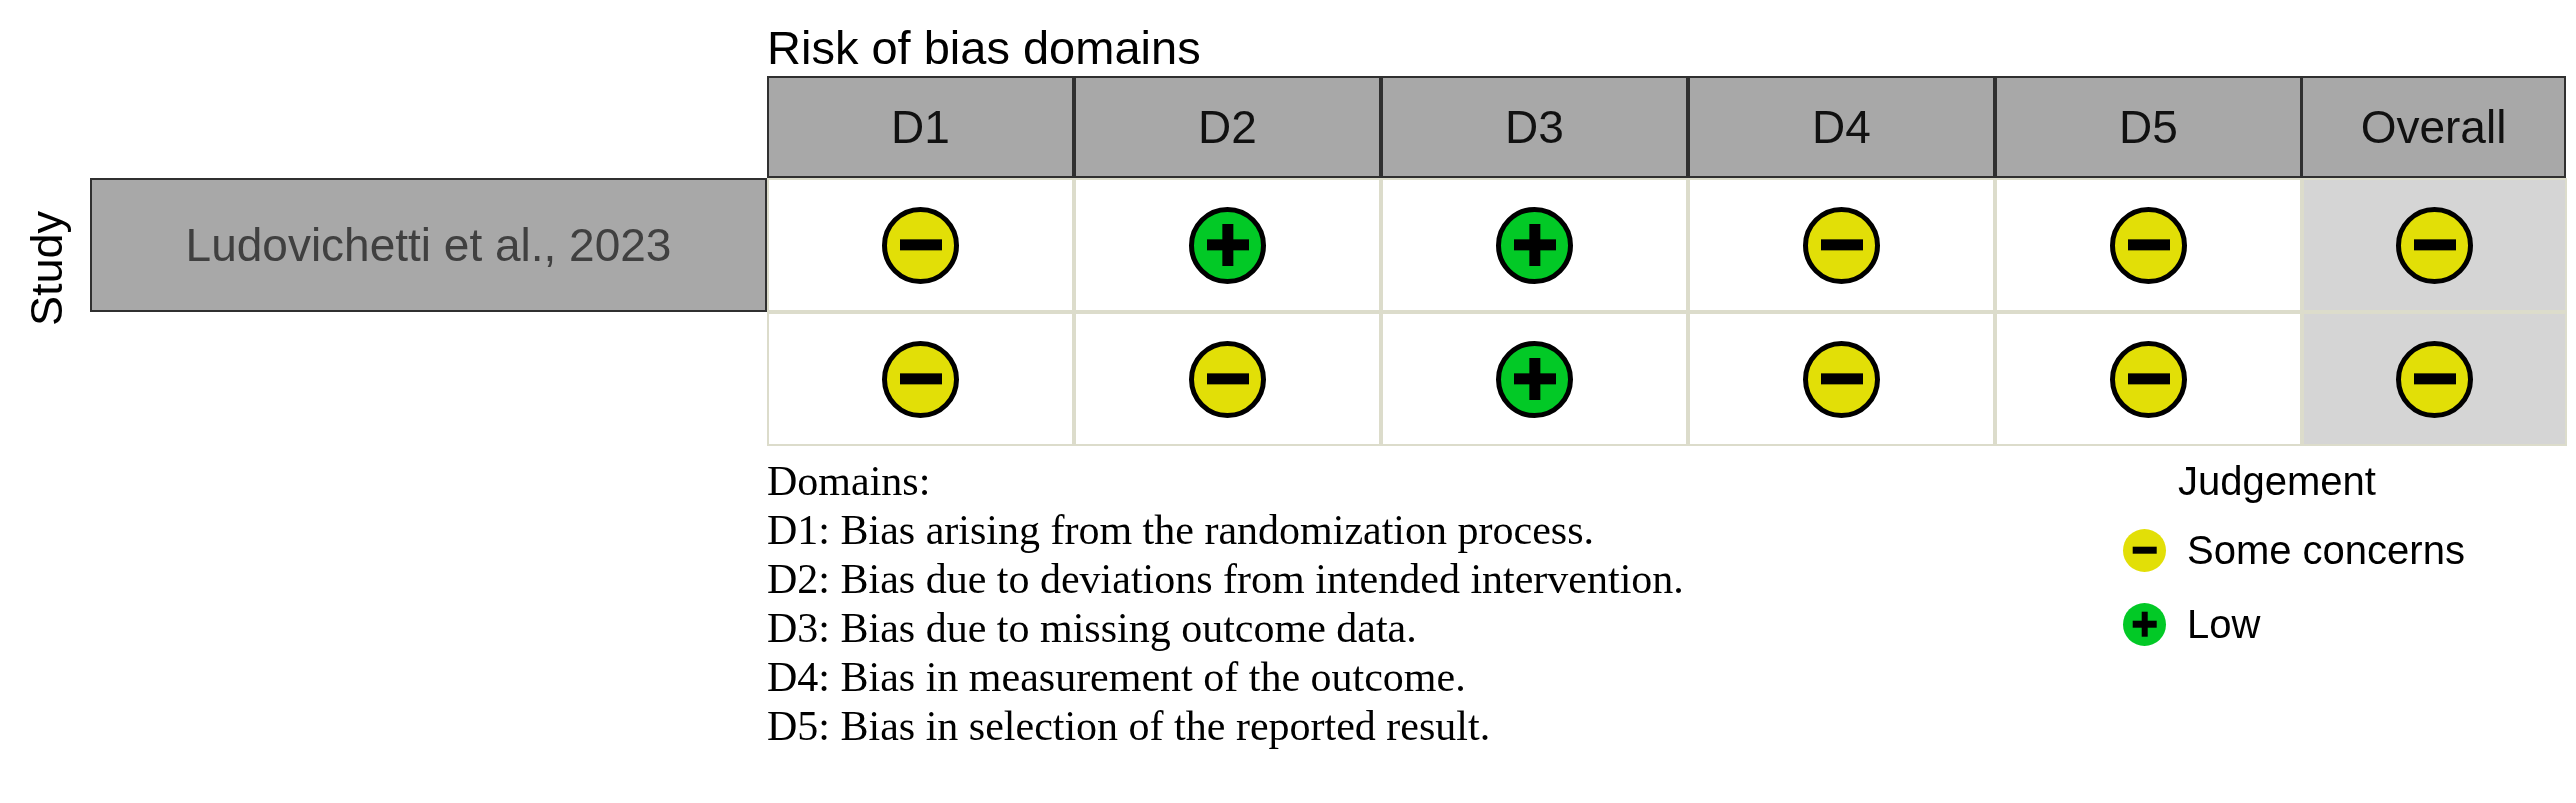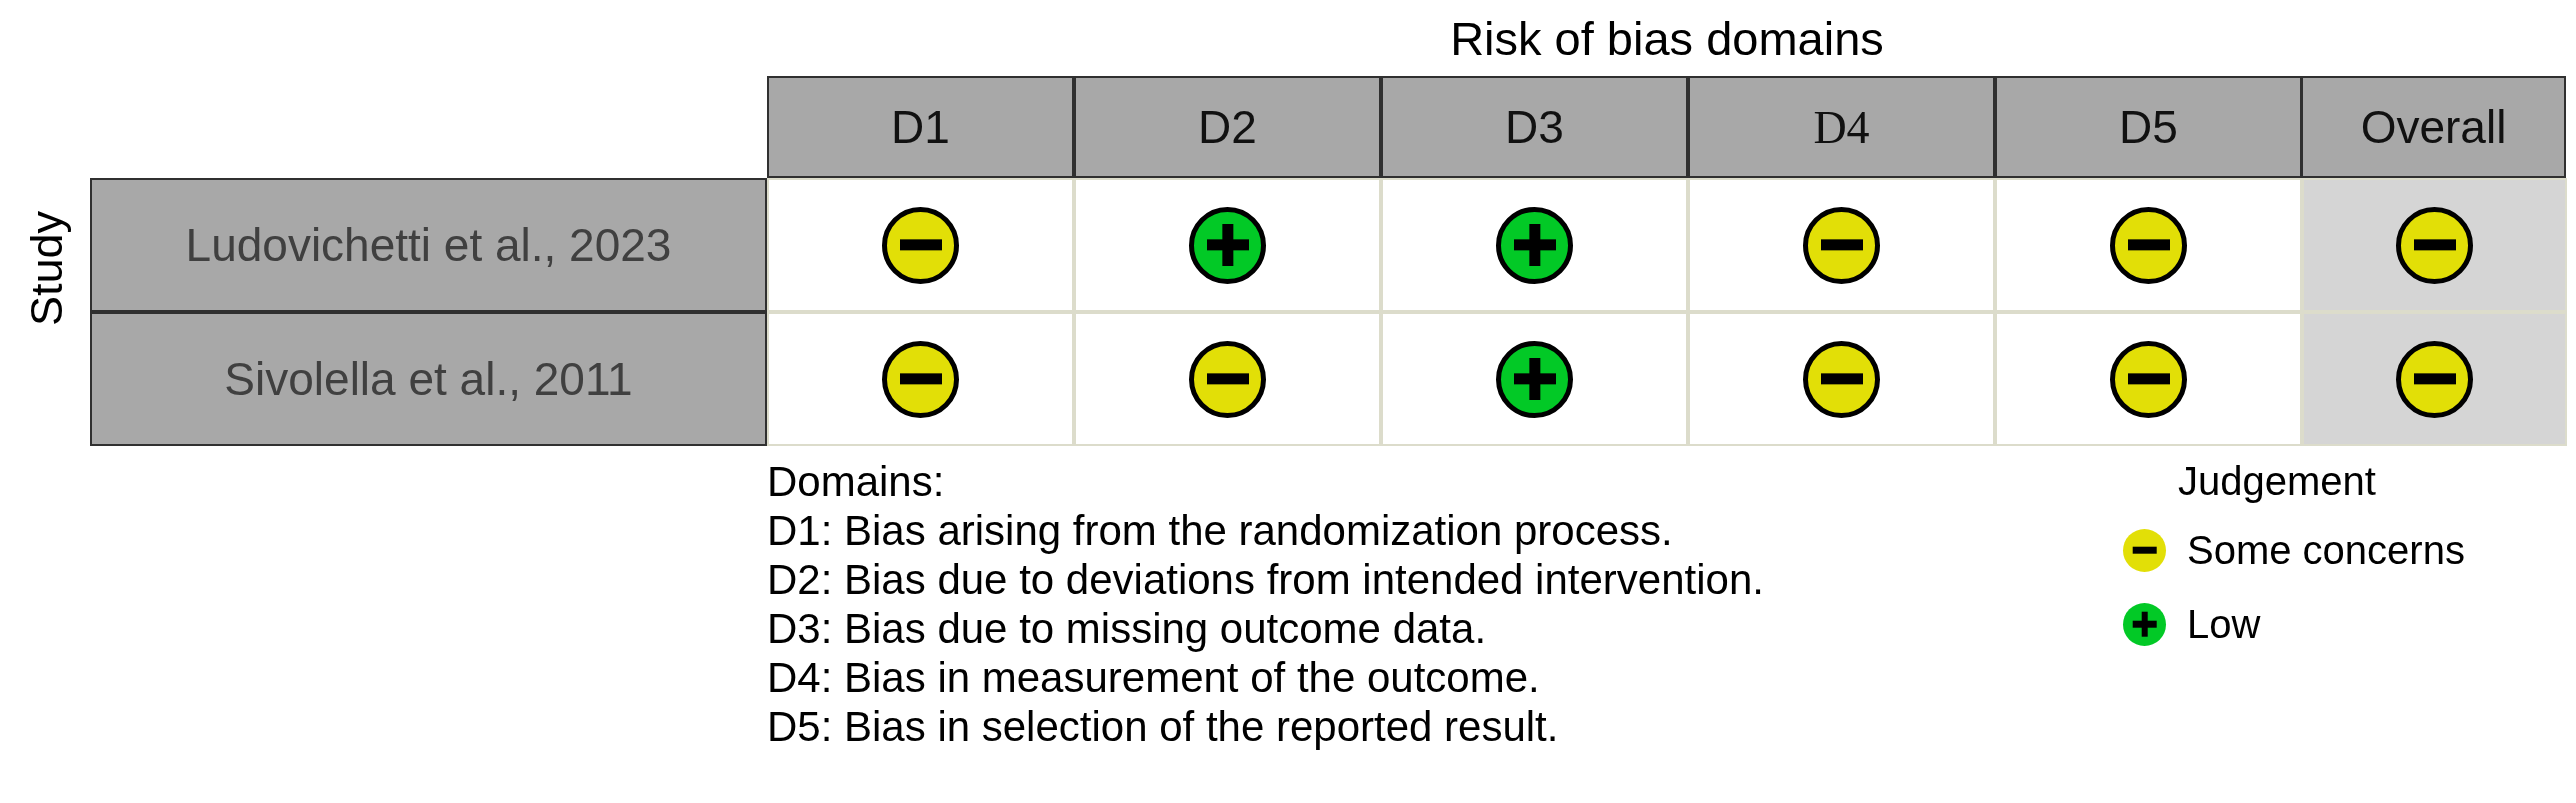--- a/index.html
+++ b/index.html
@@ -13,23 +13,23 @@
     position: relative;
     font-family: "Liberation Sans", sans-serif;
     color: #000000;
     overflow: hidden;
   }
 
   
   #figure-title {
     position: absolute;
     left: 767px;
-    top: 9px;
+    top: 18px;
     width: 1800px;
-    text-align: center;
+    text-align: left;
     font-size: 47px;
     line-height: 60px;
     white-space: nowrap;
     color: #000;
   }
 
   
   #study-axis-label {
     position: absolute;
     left: -72px;
@@ -147,21 +147,21 @@
 
   
   #domains-caption {
     position: absolute;
     left: 767px;
     top: 457px;
     font-size: 42px;
     line-height: 49px;
     white-space: nowrap;
   }
-  #domains-caption div { height: 49px; }
+  #domains-caption div { height: 49px; font-family: Liberation Serif, serif; }
 
   
   #legend {
     position: absolute;
     left: 2123px;
     top: 457px;
   }
   #legend-title {
     position: absolute;
     left: 55px;
@@ -227,21 +227,21 @@
   <div class="hdr-row">
     <div class="hdr-cell" style="left:0px;width:307px;">
       <span>D1</span>
     </div>
     <div class="hdr-cell" style="left:307px;width:307px;text-align:center;">
       <span>D2</span>
     </div>
     <div class="hdr-cell" style="left:614px;width:307px;">
       <span>D3</span>
     </div>
-    <div class="hdr-cell" style="left:921px;width:307px;font-family:Liberation Serif, serif;">
+    <div class="hdr-cell" style="left:921px;width:307px;">
       <span>D4</span>
     </div>
     <div class="hdr-cell" style="left:1228px;width:307px;">
       <span>D5</span>
     </div>
     <div class="hdr-cell" style="left:1534px;width:265px;">
       <span>Overall</span>
     </div>
   </div>
 
@@ -278,23 +278,20 @@
       </span>
     </div>
     <div class="judg-cell overall" style="left:2212px;width:265px;">
       <span class="circle some">
         <span class="bar-h"></span>
       </span>
     </div>
   </div>
 
   <div class="body-row row-2">
-    <div class="study-cell">
-      <span>Sivolella et al., 2011</span>
-    </div>
 
     <div class="judg-cell" style="left:677px;width:307px;">
       <span class="circle some">
         <span class="bar-h"></span>
       </span>
     </div>
     <div class="judg-cell" style="left:984px;width:307px;">
       <span class="circle some">
         <span class="bar-h"></span>
       </span>

